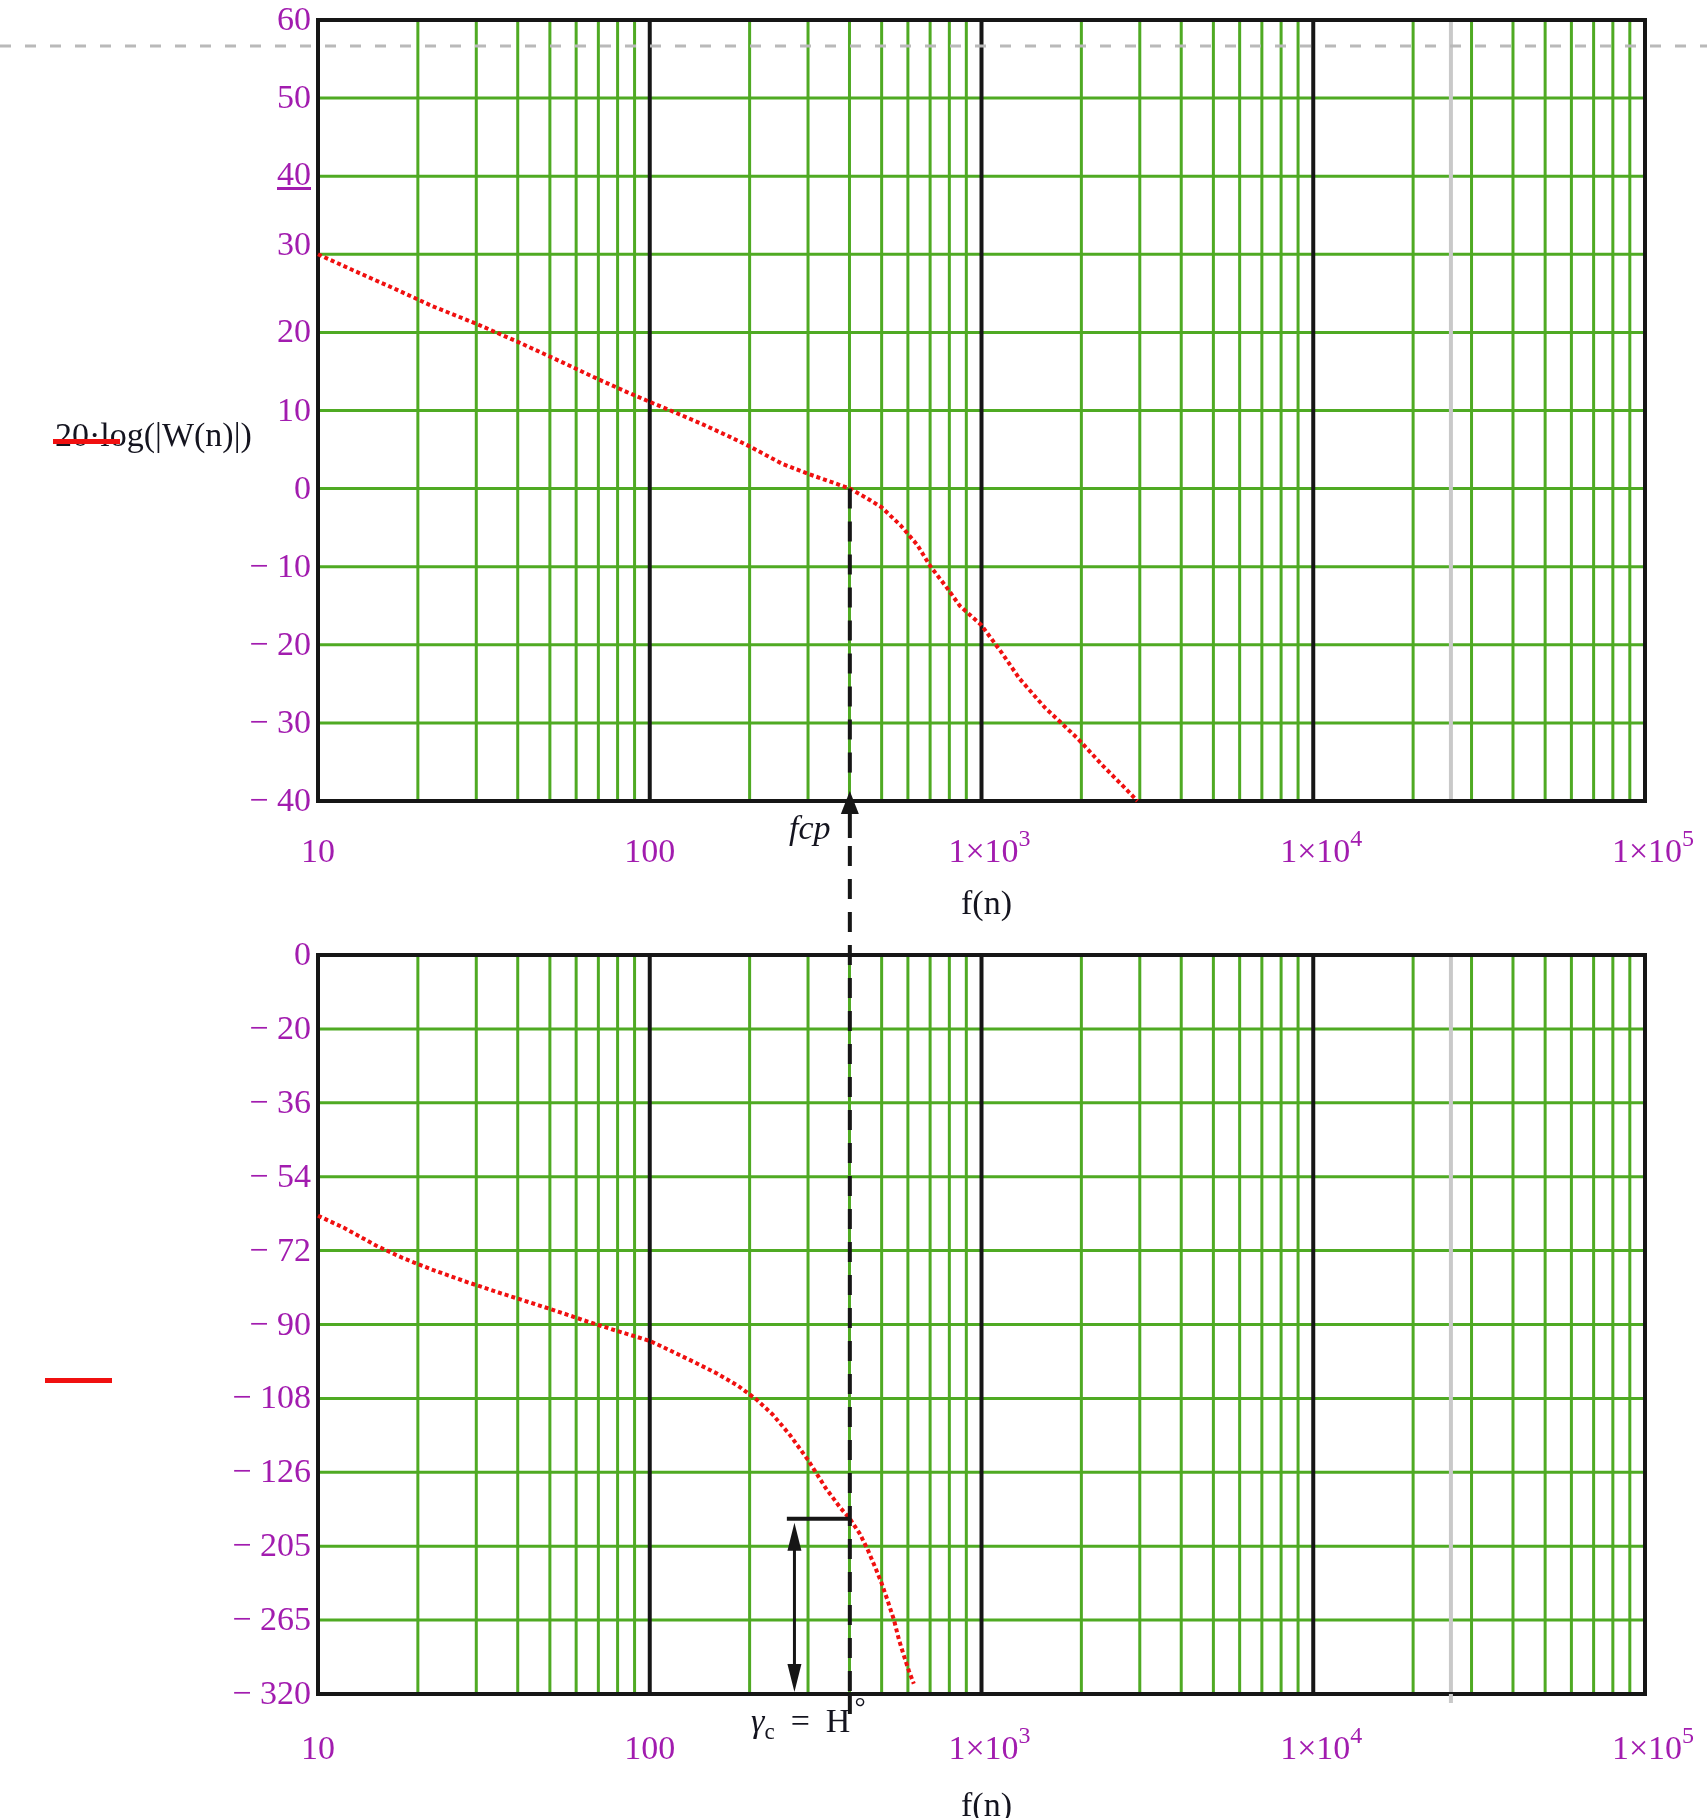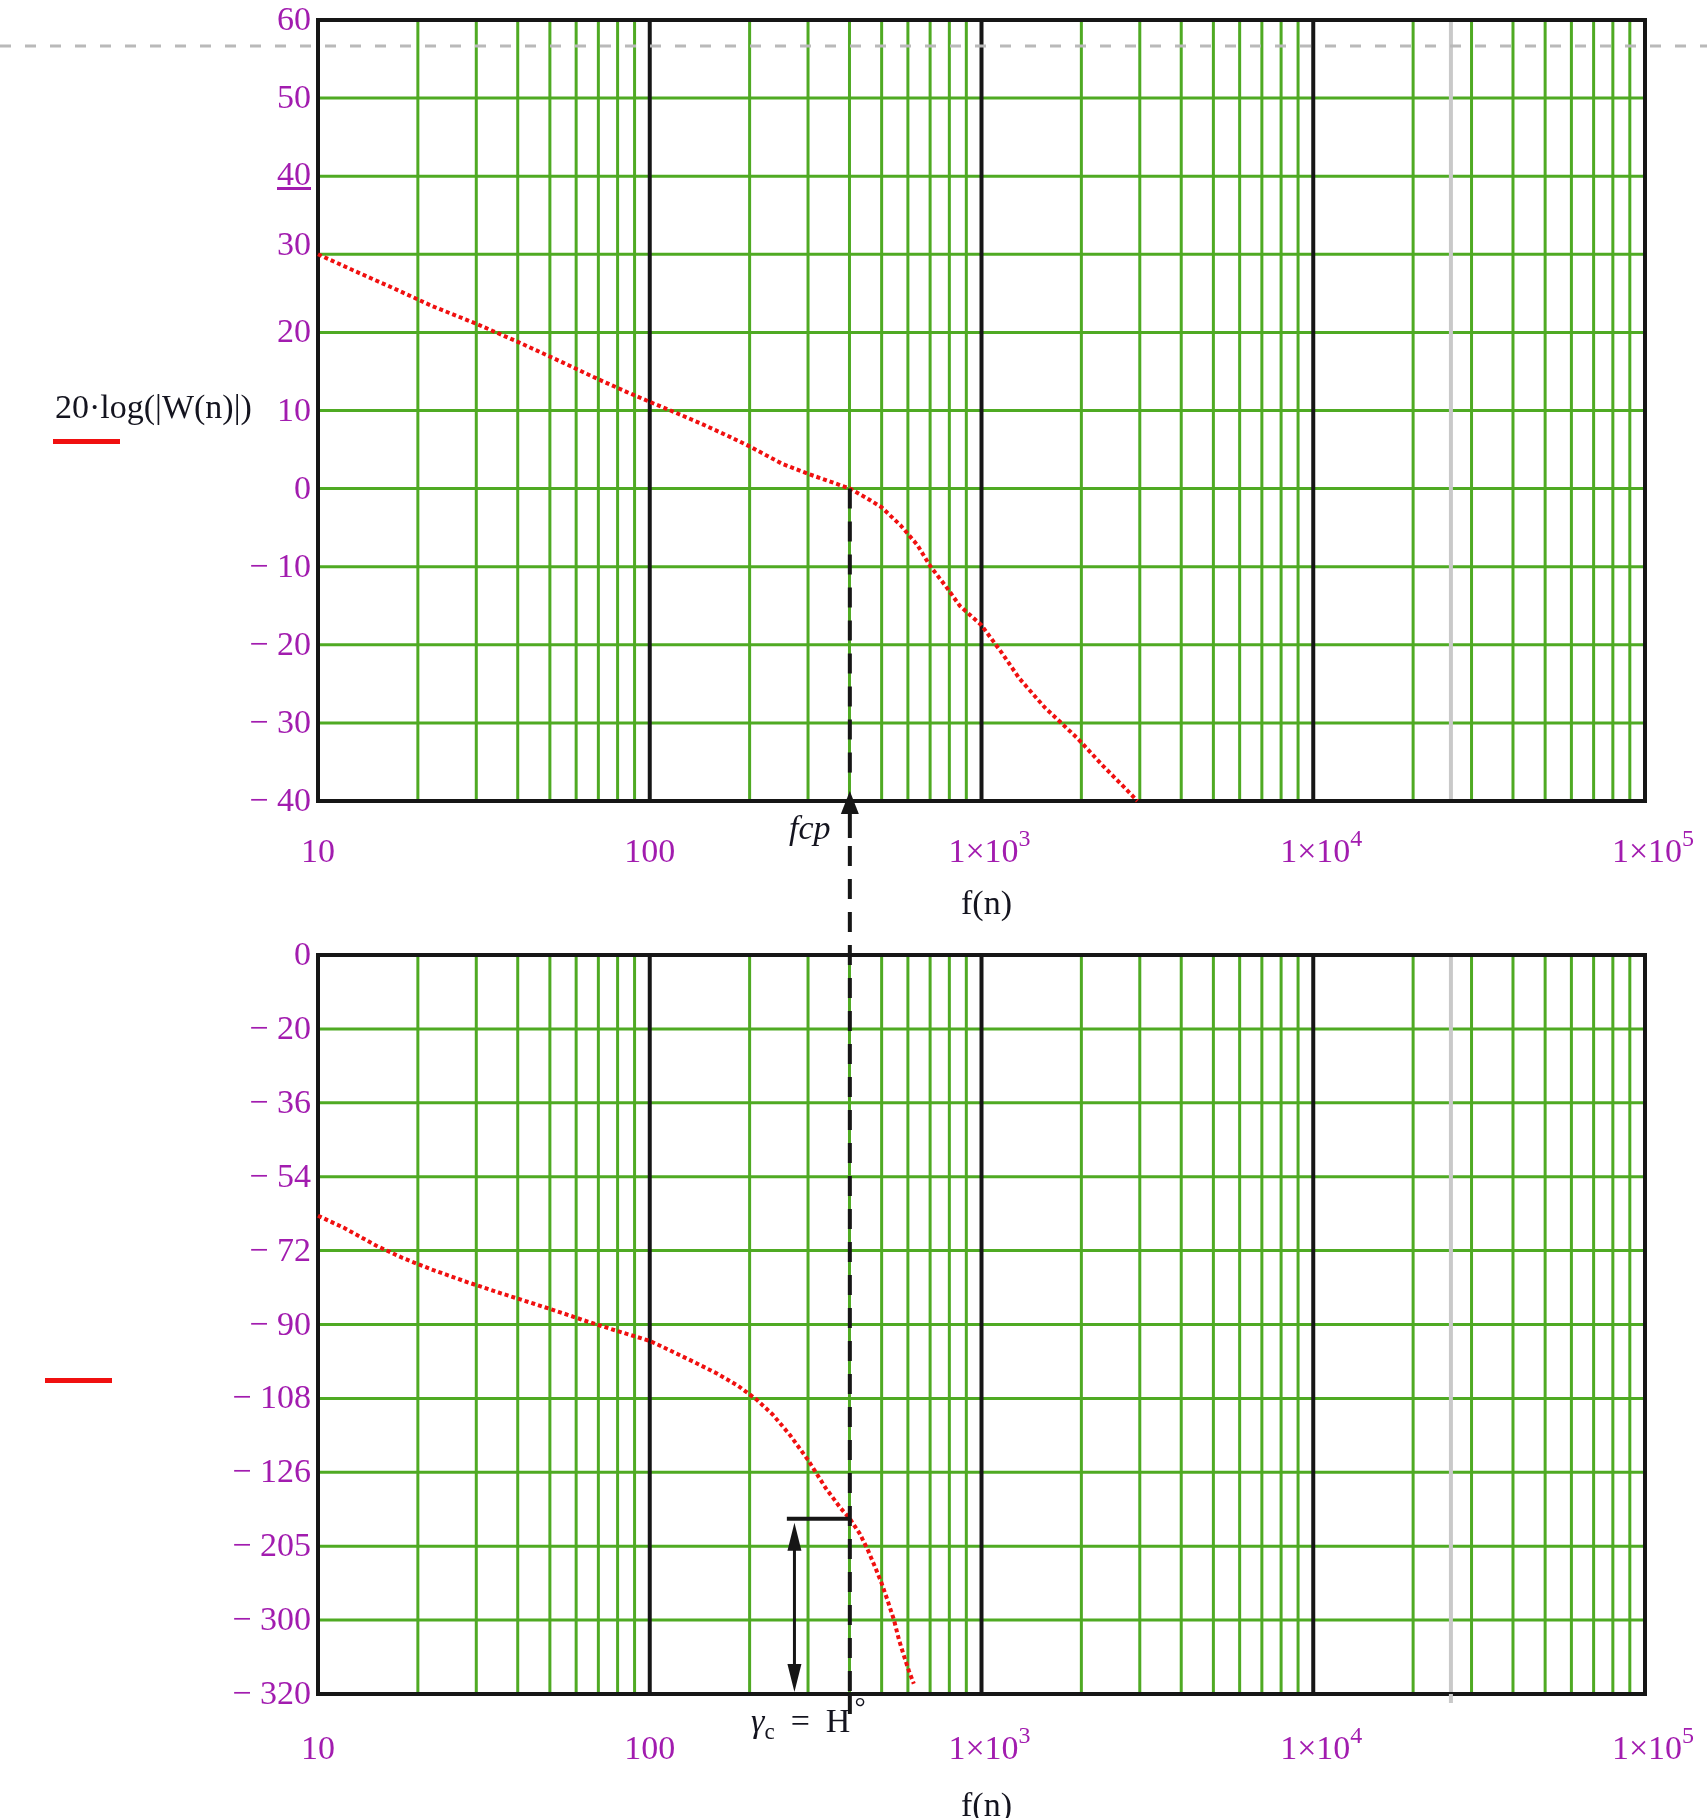--- a/index.html
+++ b/index.html
@@ -4,21 +4,21 @@
 <style>
   html,body{margin:0;padding:0;background:#ffffff;}
   #page{position:relative;width:1707px;height:1818px;background:#ffffff;overflow:hidden;
         font-family:"Liberation Serif","DejaVu Serif",serif;color:#14141f;}
   #plot-svg{position:absolute;left:0;top:0;}
   .tick{position:absolute;font-size:34px;line-height:38px;white-space:nowrap;color:#a21caf;}
   .xlab{transform:translateX(-50%);}
   .ylab{width:130px;text-align:right;}
   .tick sup{font-size:24px;position:relative;top:-4px;vertical-align:super;line-height:0;}
   .axis-title{position:absolute;font-size:34px;transform:translateX(-50%);white-space:nowrap;}
-  .legend{position:absolute;font-size:34px;white-space:nowrap;}
+  .legend{position:absolute;font-size:34px;white-space:nowrap;margin-top:28px;}
   .legend-underline{position:absolute;height:5px;}
   .frac{display:inline-flex;flex-direction:column;align-items:center;vertical-align:middle;}
   .frac .bar{width:58px;height:4px;background:#14141f;margin:2px 0;}
   #legend-phase{display:flex;align-items:center;}
   #fcp-label{position:absolute;font-size:34px;font-style:italic;white-space:nowrap;}
   #gamma-annotation{position:absolute;font-size:34px;white-space:nowrap;}
   #gamma-annotation .sub{font-size:23px;vertical-align:-7px;}
   #gamma-annotation .eq{margin:0 16px;}
   #gamma-annotation .deg{font-size:28px;position:relative;top:-16px;margin-left:4px;}
   #gamma-annotation .sym{font-style:italic;}
@@ -173,16 +173,16 @@
     <div class="tick xlab" style="left: 1653px; top: 1729px;">1×10<sup>5</sup></div>
     <div class="tick ylab" style="left: 181px; top: 935px;">0</div>
     <div class="tick ylab" style="left: 181px; top: 1008.9px;">− 20</div>
     <div class="tick ylab" style="left: 181px; top: 1082.8px;">− 36</div>
     <div class="tick ylab" style="left: 181px; top: 1156.7px;">− 54</div>
     <div class="tick ylab" style="left: 181px; top: 1230.6px;">− 72</div>
     <div class="tick ylab" style="left: 181px; top: 1304.5px;">− 90</div>
     <div class="tick ylab" style="left: 181px; top: 1378.4px;">− 108</div>
     <div class="tick ylab" style="left: 181px; top: 1452.3px;">− 126</div>
     <div class="tick ylab" style="left: 181px; top: 1526.2px;">− 205</div>
-    <div class="tick ylab" style="left: 181px; top: 1600.1px;">− 300</div>
+    <div class="tick ylab" style="left: 181px; top: 1600.1px;">− 265</div>
     <div class="tick ylab" style="left: 181px; top: 1674px;">− 320</div>
     <div class="axis-title" style="left: 986.5px; top: 1786px;">f(n)</div>
   </div>
 
 </body></html>

